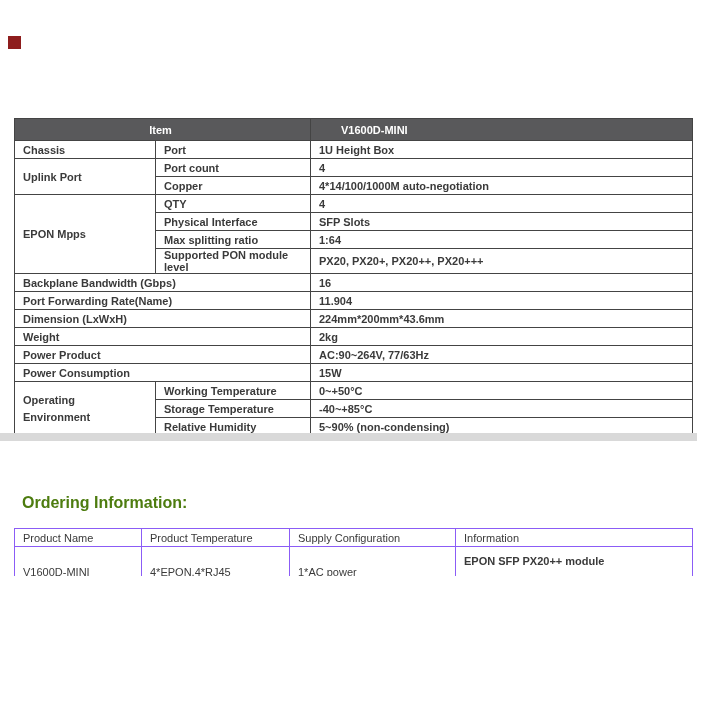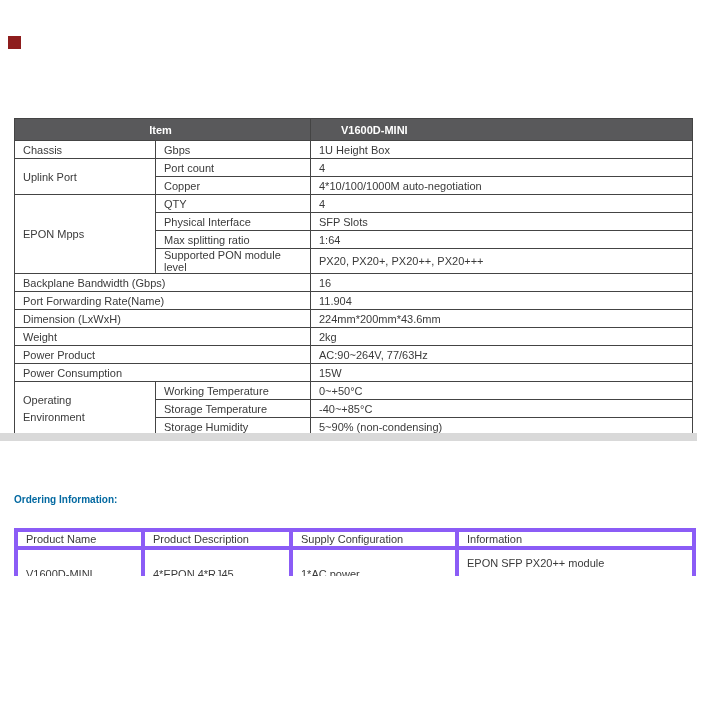--- a/index.html
+++ b/index.html
@@ -34,54 +34,54 @@
     table-layout: fixed;
     font-size: 11px;
     color: #3a3a3a;
   }
   .spec-table { position: absolute; top: 118px; left: 14px; width: 678px; }
   .spec-table th, .spec-table td {
     border: 1px solid #444444;
     padding: 0 4px 0 8px;
     text-align: left;
     vertical-align: middle;
-    font-weight: normal;
+    font-weight: bold;
     overflow: hidden;
   }
   .spec-table thead th {
     background: #59595b;
     color: #ffffff;
     font-weight: bold;
     height: 21px;
   }
   .spec-table th.th-item { text-align: center; padding-left: 0; }
   .spec-table th.th-model { padding-left: 30px; }
   .spec-table tbody tr { height: 18px; }
   .wrap-narrow { display: inline-block; width: 78px; line-height: 17px; }
 
   .order-title {
     position: absolute;
     top: 494px;
-    left: 14px;
-    font-size: 10px;
+    left: 22px;
+    font-size: 16px;
     font-weight: bold;
-    color: #0369a1;
+    color: #4d7c0f;
   }
   .order-table { position: absolute; top: 528px; left: 14px; width: 678px; }
   .order-table th, .order-table td {
-    border: 4px solid #8b5cf6;
+    border: 1px solid #8b5cf6;
     padding: 0 4px 0 8px;
     text-align: left;
     vertical-align: middle;
     font-weight: normal;
     overflow: hidden;
   }
   .order-table thead tr { height: 18px; }
   .order-table tbody tr { height: 51px; }
-  .acc-line { line-height: 21px; }
+  .acc-line { line-height: 21px; font-weight: bold; }
 </style>
 </head>
 <body>
 
 <div class="page">
 
   <div class="corner-square top"></div>
 
   <table class="spec-table">
     <colgroup>
@@ -91,31 +91,31 @@
     </colgroup>
     <thead>
       <tr>
         <th colspan="2" class="th-item">Item</th>
         <th class="th-model">V1600D-MINI</th>
       </tr>
     </thead>
     <tbody>
       <tr>
         <td>Chassis</td>
-        <td>Gbps</td>
+        <td>Port</td>
         <td>1U Height Box</td>
       </tr>
       <tr>
         <td rowspan="2">Uplink Port</td>
         <td>Port count</td>
         <td>4</td>
       </tr>
       <tr>
         <td>Copper</td>
-        <td>4*10/100/1000M auto-negotiation</td>
+        <td>4*14/100/1000M auto-negotiation</td>
       </tr>
       <tr>
         <td rowspan="4">EPON Mpps</td>
         <td>QTY</td>
         <td>4</td>
       </tr>
       <tr>
         <td>Physical Interface</td>
         <td>SFP Slots</td>
       </tr>
@@ -156,41 +156,41 @@
           <span class="wrap-narrow">Operating Environment</span>
         </td>
         <td>Working Temperature</td>
         <td>0~+50°C</td>
       </tr>
       <tr>
         <td>Storage Temperature</td>
         <td>-40~+85°C</td>
       </tr>
       <tr>
-        <td>Storage Humidity</td>
+        <td>Relative Humidity</td>
         <td>5~90% (non-condensing)</td>
       </tr>
     </tbody>
   </table>
 
   <div class="sep-bar first"></div>
 
   <div class="order-title">Ordering Information:</div>
 
   <table class="order-table">
     <colgroup>
       <col style="width:127px">
       <col style="width:148px">
       <col style="width:166px">
       <col style="width:237px">
     </colgroup>
     <thead>
       <tr>
         <th>Product Name</th>
-        <th>Product Description</th>
+        <th>Product Temperature</th>
         <th>Supply Configuration</th>
         <th>Information</th>
       </tr>
     </thead>
     <tbody>
       <tr>
         <td>V1600D-MINI</td>
         <td>4*EPON,4*RJ45</td>
         <td>1*AC power</td>
         <td>

